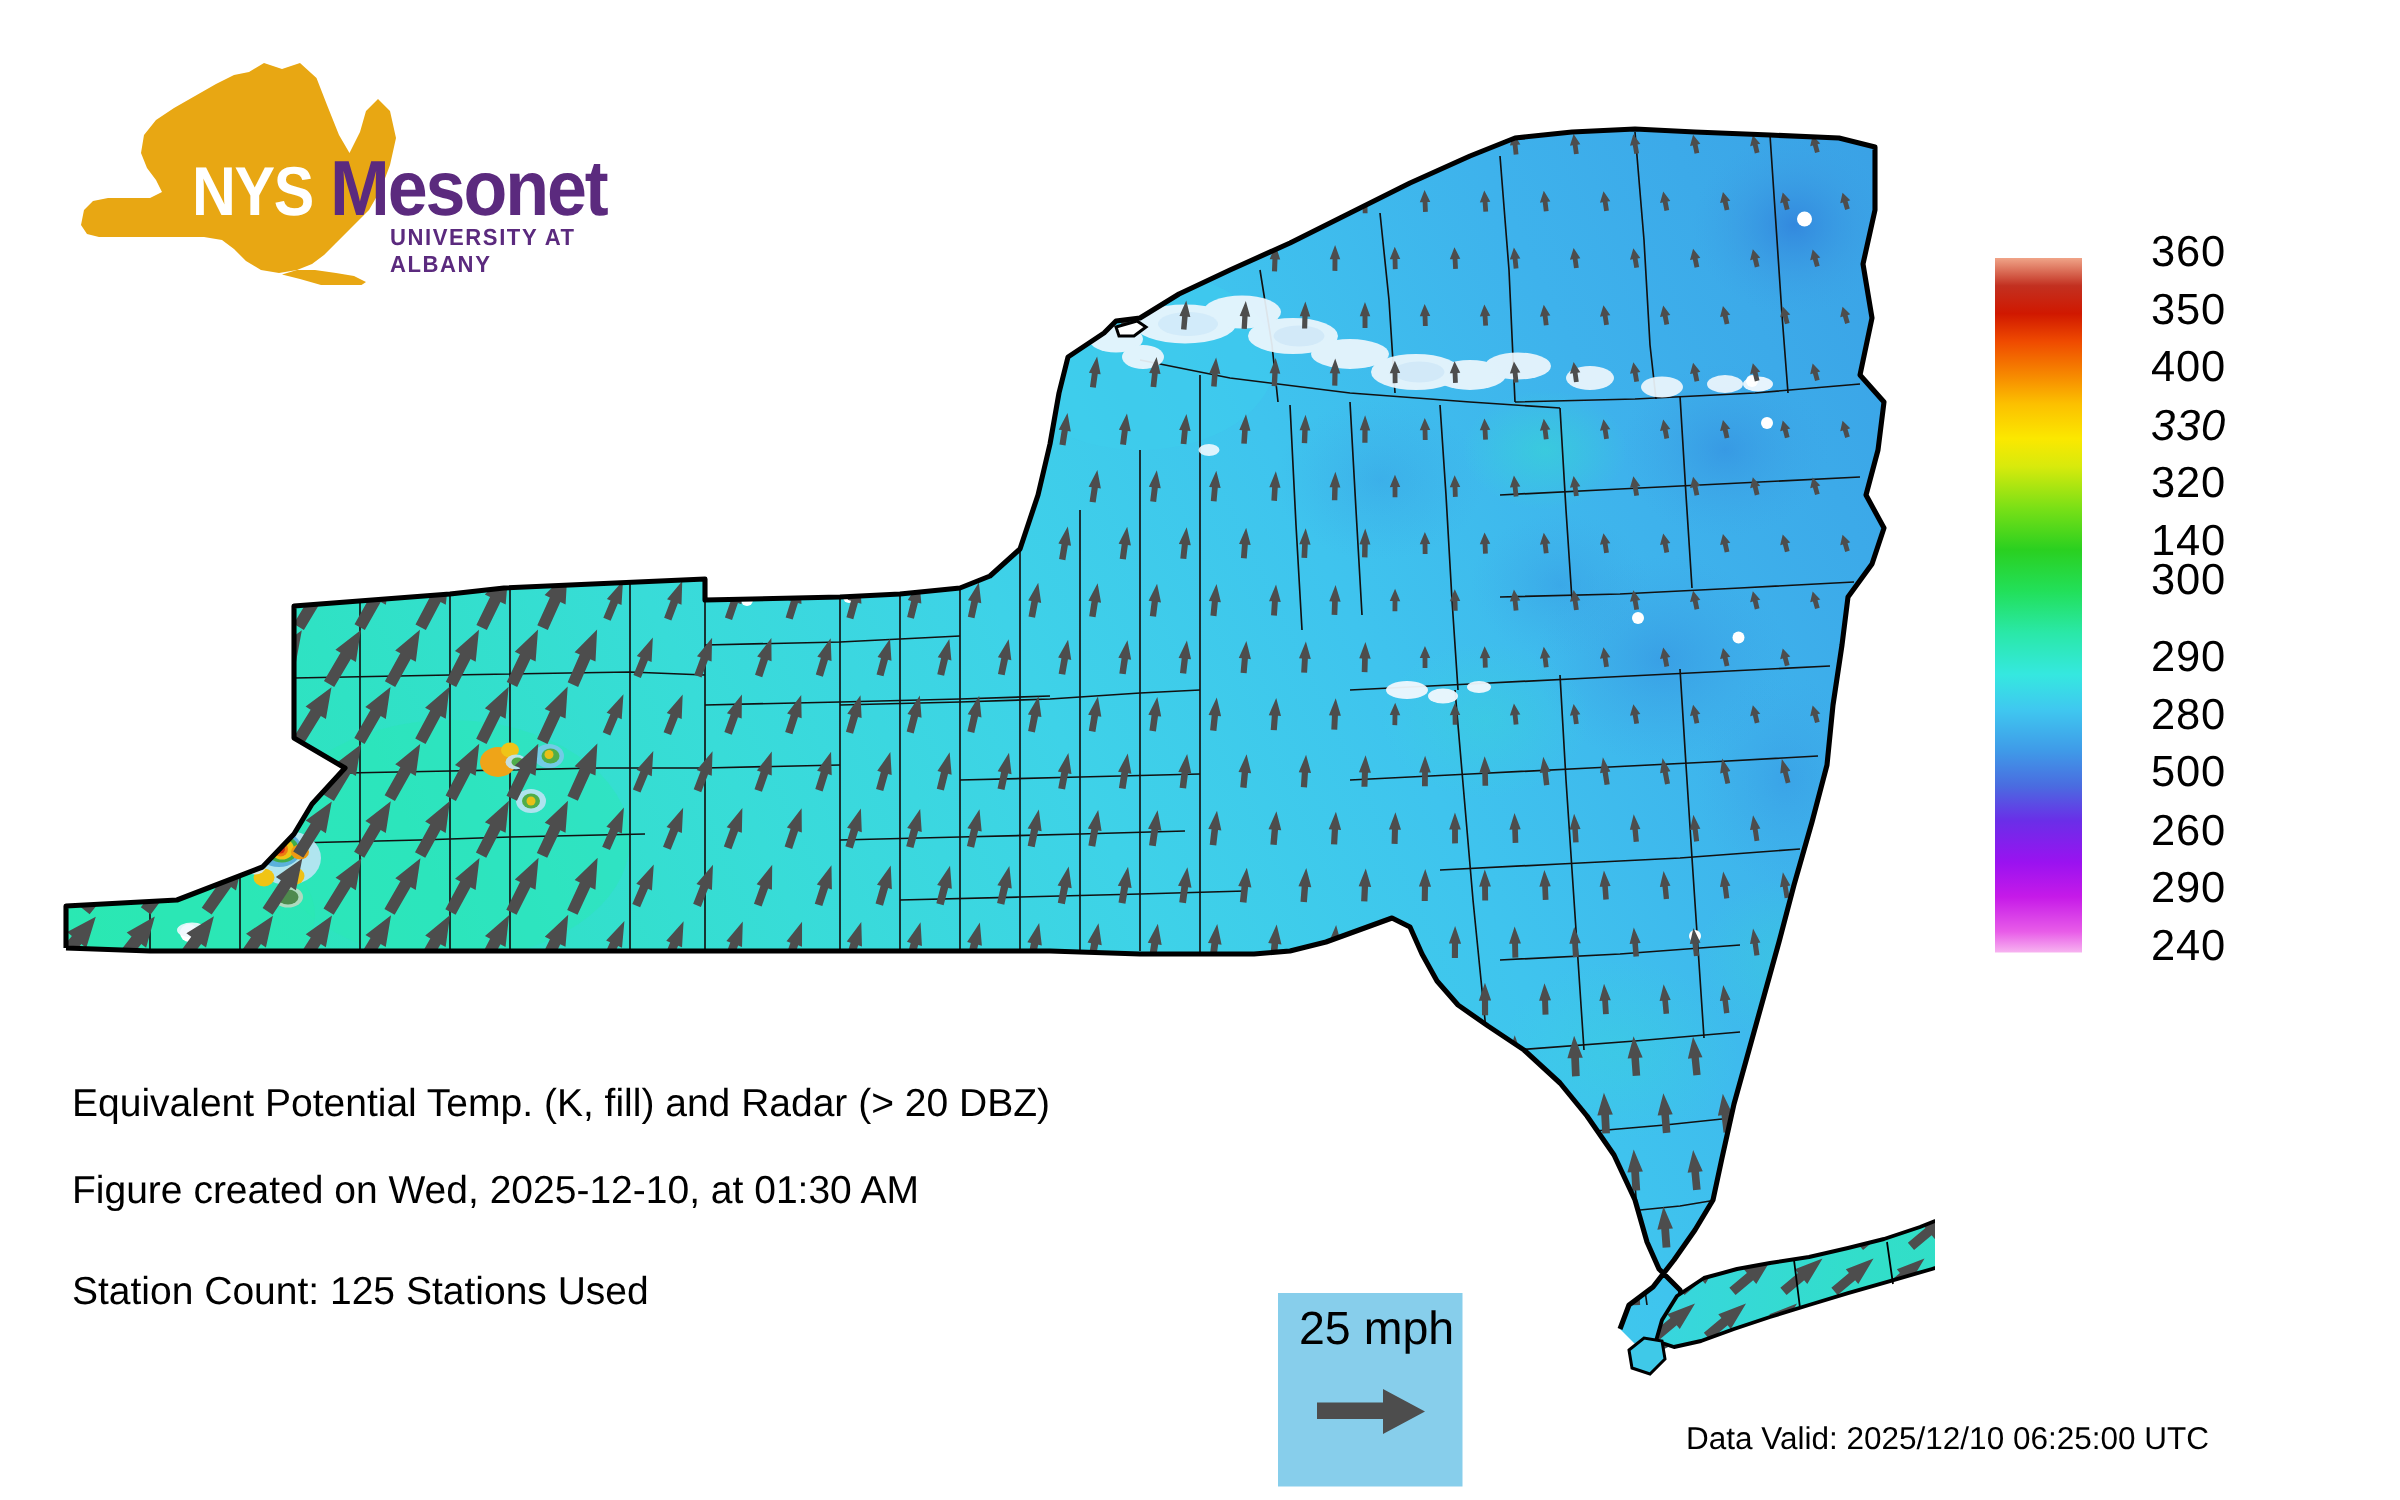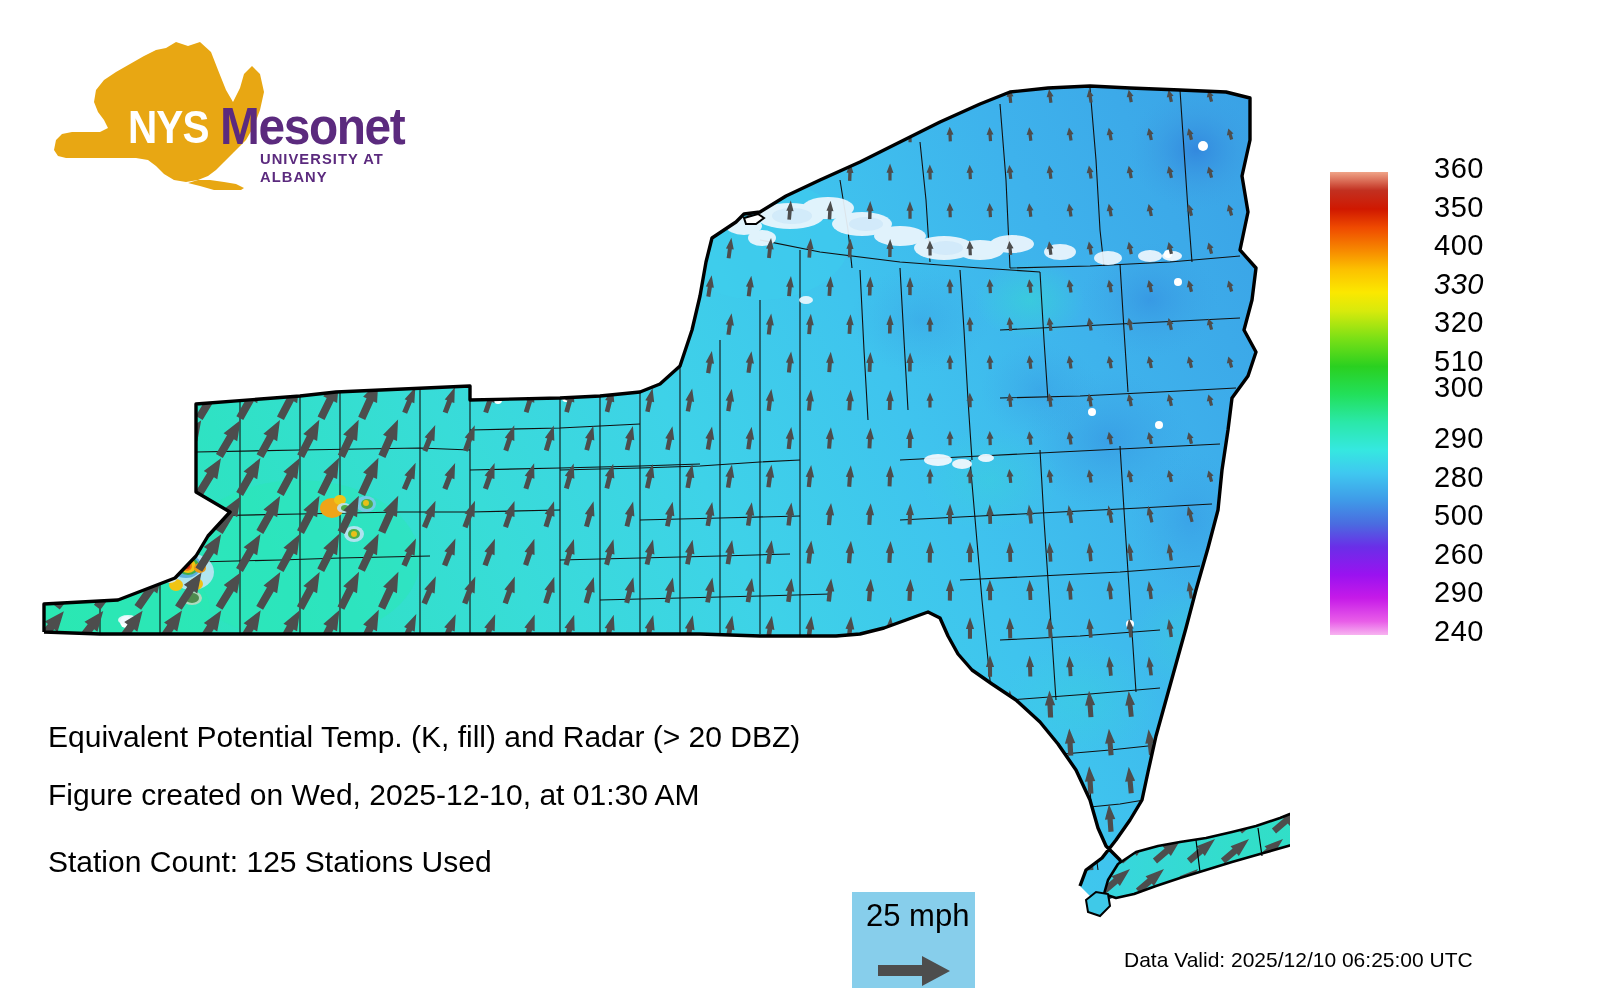--- a/index.html
+++ b/index.html
@@ -46,28 +46,28 @@
       #f78a00 83%,
       #ef4a00 88%,
       #d01800 92%,
       #c23020 96%,
       #f0a488 100%);
   }
   .cbar-label{position:absolute;left:1418px;font-size:29px;color:#000;
               letter-spacing:.5px;white-space:nowrap;margin-left:16px;}
 
   
-  .caption{position:absolute;left:48px;font-size:30px;color:#000;white-space:nowrap;}
+  .caption{position:absolute;left:48px;font-size:26px;color:#000;white-space:nowrap;}
   #cap0{top:720px;}
   #cap1{top:778px;}
   #cap2{top:845px;}
 
   
-  #windbox{position:absolute;left:852px;top:862px;width:123px;height:96px;
-           background:#87CEEB;margin-top:30px;}
+  #windbox{position:absolute;left:852px;top:862px;width:123px;height:129px;
+           background:#87CEEB;}
   #windbox-label{position:absolute;left:14px;top:6px;font-size:31px;color:#000;
                  white-space:nowrap;}
   #windbox-arrow{position:absolute;left:26px;top:62px;}
 
   
   #valid{position:absolute;left:1124px;top:948px;font-size:21px;color:#000;
          white-space:nowrap;}
 </style>
 </head>
 <body>
@@ -1880,21 +1880,21 @@
 
 <div id="cbar">
   <div id="cbar-grad"></div>
 </div>
 <div id="cbar-labels">
     <div class="cbar-label" style="top: 152px;">360</div>
     <div class="cbar-label" style="top: 190.583px;">350</div>
     <div class="cbar-label" style="top: 229.167px;">400</div>
     <div class="cbar-label" style="top: 267.75px; font-style: italic;">330</div>
     <div class="cbar-label" style="top: 306.333px;">320</div>
-    <div class="cbar-label" style="top: 344.917px;">510</div>
+    <div class="cbar-label" style="top: 344.917px;">140</div>
     <div class="cbar-label" style="top: 371px;">300</div>
     <div class="cbar-label" style="top: 422.083px;">290</div>
     <div class="cbar-label" style="top: 460.667px;">280</div>
     <div class="cbar-label" style="top: 499.25px;">500</div>
     <div class="cbar-label" style="top: 537.833px;">260</div>
     <div class="cbar-label" style="top: 576.417px;">290</div>
     <div class="cbar-label" style="top: 615px;">240</div>
   </div>
 
 <div class="caption" id="cap0">Equivalent Potential Temp. (K, fill) and Radar (&gt; 20 DBZ)</div>

